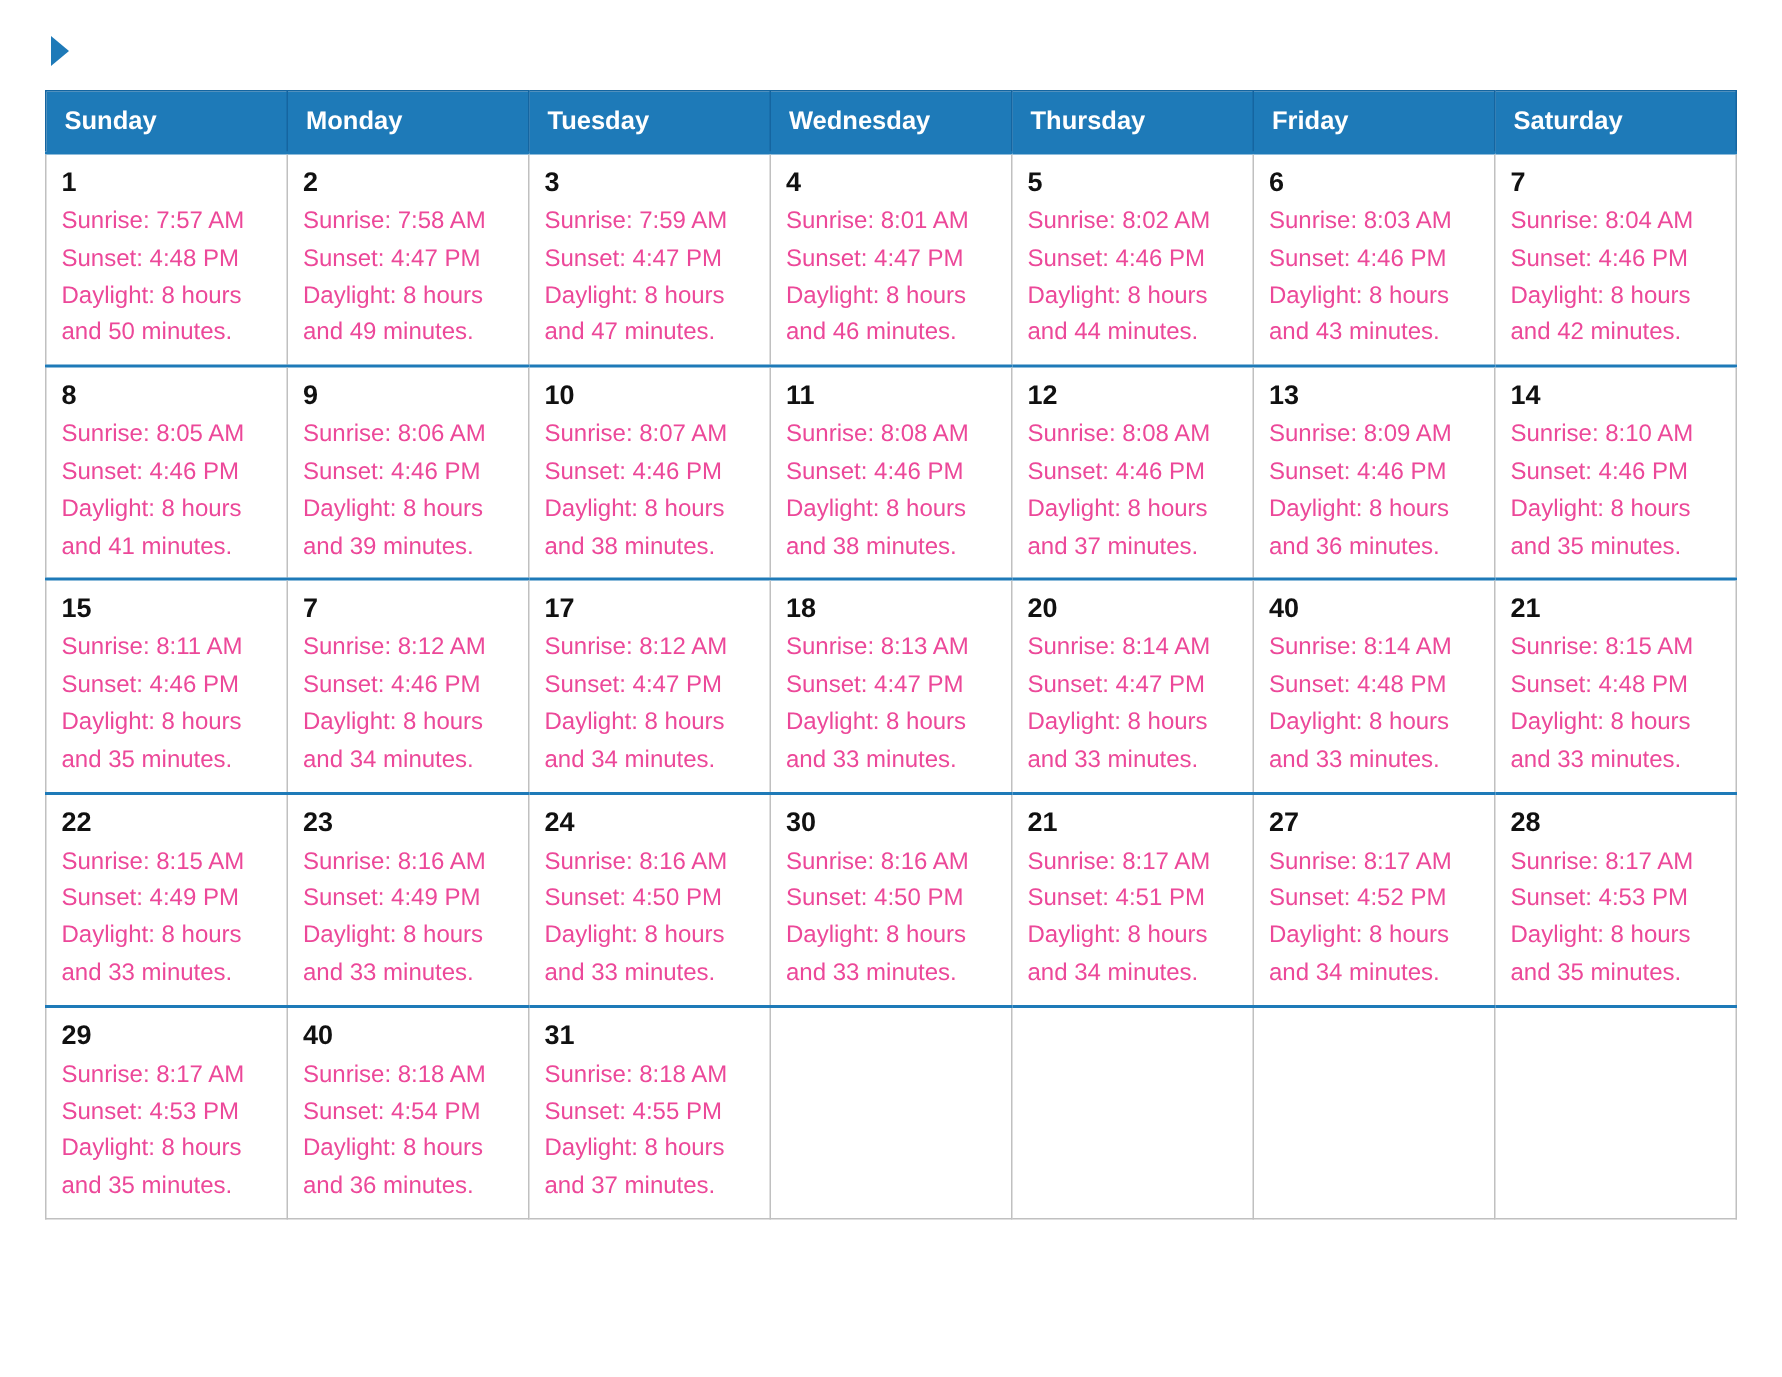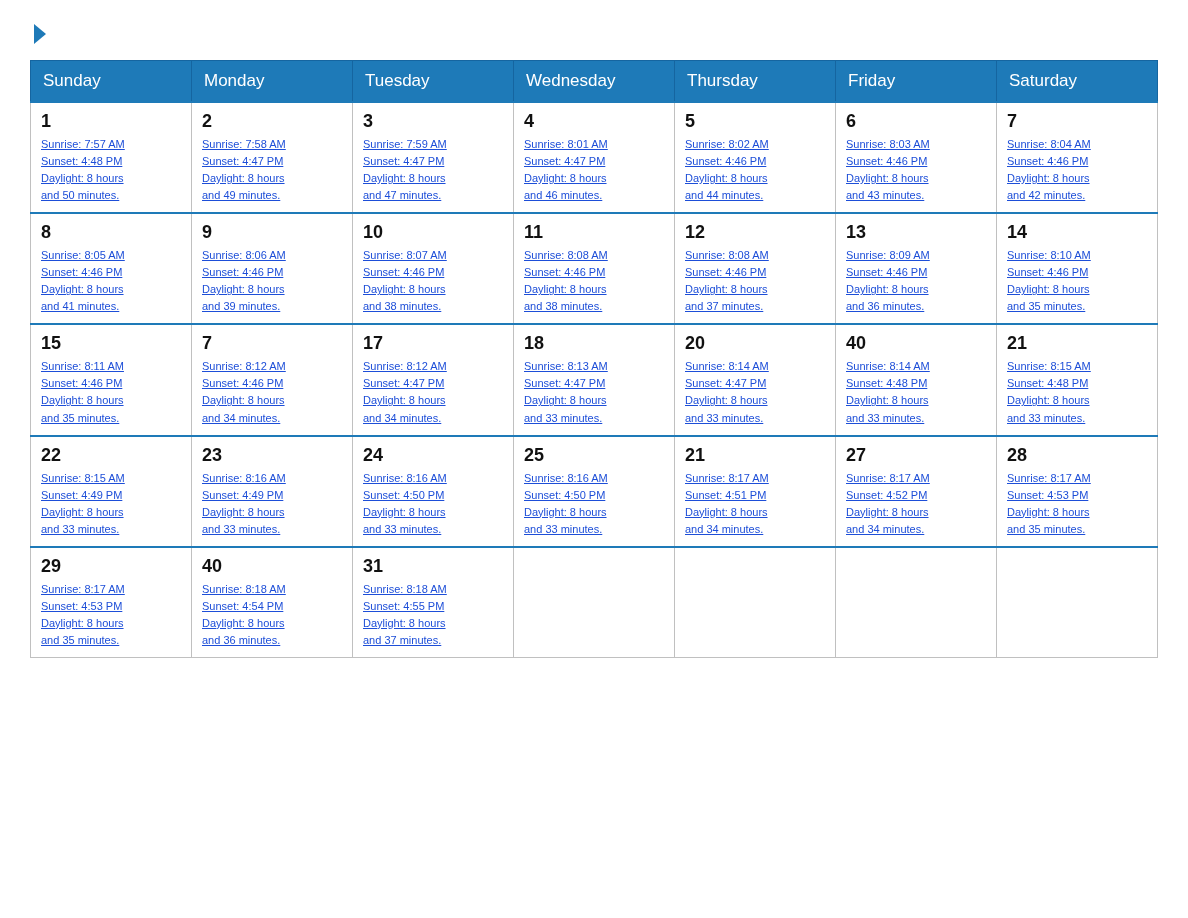--- a/index.html
+++ b/index.html
@@ -62,21 +62,21 @@
       margin-top: 4px;
     }
     table {
       width: 100%;
       border-collapse: collapse;
     }
     thead tr th {
       background-color: #1e7ab8;
       color: #fff;
       font-size: 17px;
-      font-weight: normal;
+      font-weight: bold;
       padding: 10px 12px;
       text-align: left;
       border: 1px solid #1565a0;
     }
     tbody tr td {
       vertical-align: top;
       padding: 8px 10px;
       border: 1px solid #c0c0c0;
       border-top: 2px solid #1e7ab8;
       font-size: 13.5px;
@@ -85,24 +85,23 @@
       min-height: 90px;
     }
     tbody tr td .day-num {
       font-size: 18px;
       font-weight: bold;
       display: block;
       margin-bottom: 4px;
       color: #111;
     }
     tbody tr td .day-info {
-      font-size: 11px;
-      color: #1d4ed8;
+      font-size: 16px;
+      color: #ec4899;
       line-height: 1.55;
-      text-decoration: underline;
     }
     tbody tr td.empty {
       background: #fff;
     }
   </style>
 </head>
 <body>
 
 <div class="header">
   <div class="logo">
@@ -228,21 +227,21 @@
         </td>
         <td>
           <span class="day-num">23</span>
           <div class="day-info">Sunrise: 8:16 AM<br>Sunset: 4:49 PM<br>Daylight: 8 hours<br>and 33 minutes.</div>
         </td>
         <td>
           <span class="day-num">24</span>
           <div class="day-info">Sunrise: 8:16 AM<br>Sunset: 4:50 PM<br>Daylight: 8 hours<br>and 33 minutes.</div>
         </td>
         <td>
-          <span class="day-num">25</span>
+          <span class="day-num">30</span>
           <div class="day-info">Sunrise: 8:16 AM<br>Sunset: 4:50 PM<br>Daylight: 8 hours<br>and 33 minutes.</div>
         </td>
         <td>
           <span class="day-num">21</span>
           <div class="day-info">Sunrise: 8:17 AM<br>Sunset: 4:51 PM<br>Daylight: 8 hours<br>and 34 minutes.</div>
         </td>
         <td>
           <span class="day-num">27</span>
           <div class="day-info">Sunrise: 8:17 AM<br>Sunset: 4:52 PM<br>Daylight: 8 hours<br>and 34 minutes.</div>
         </td>

